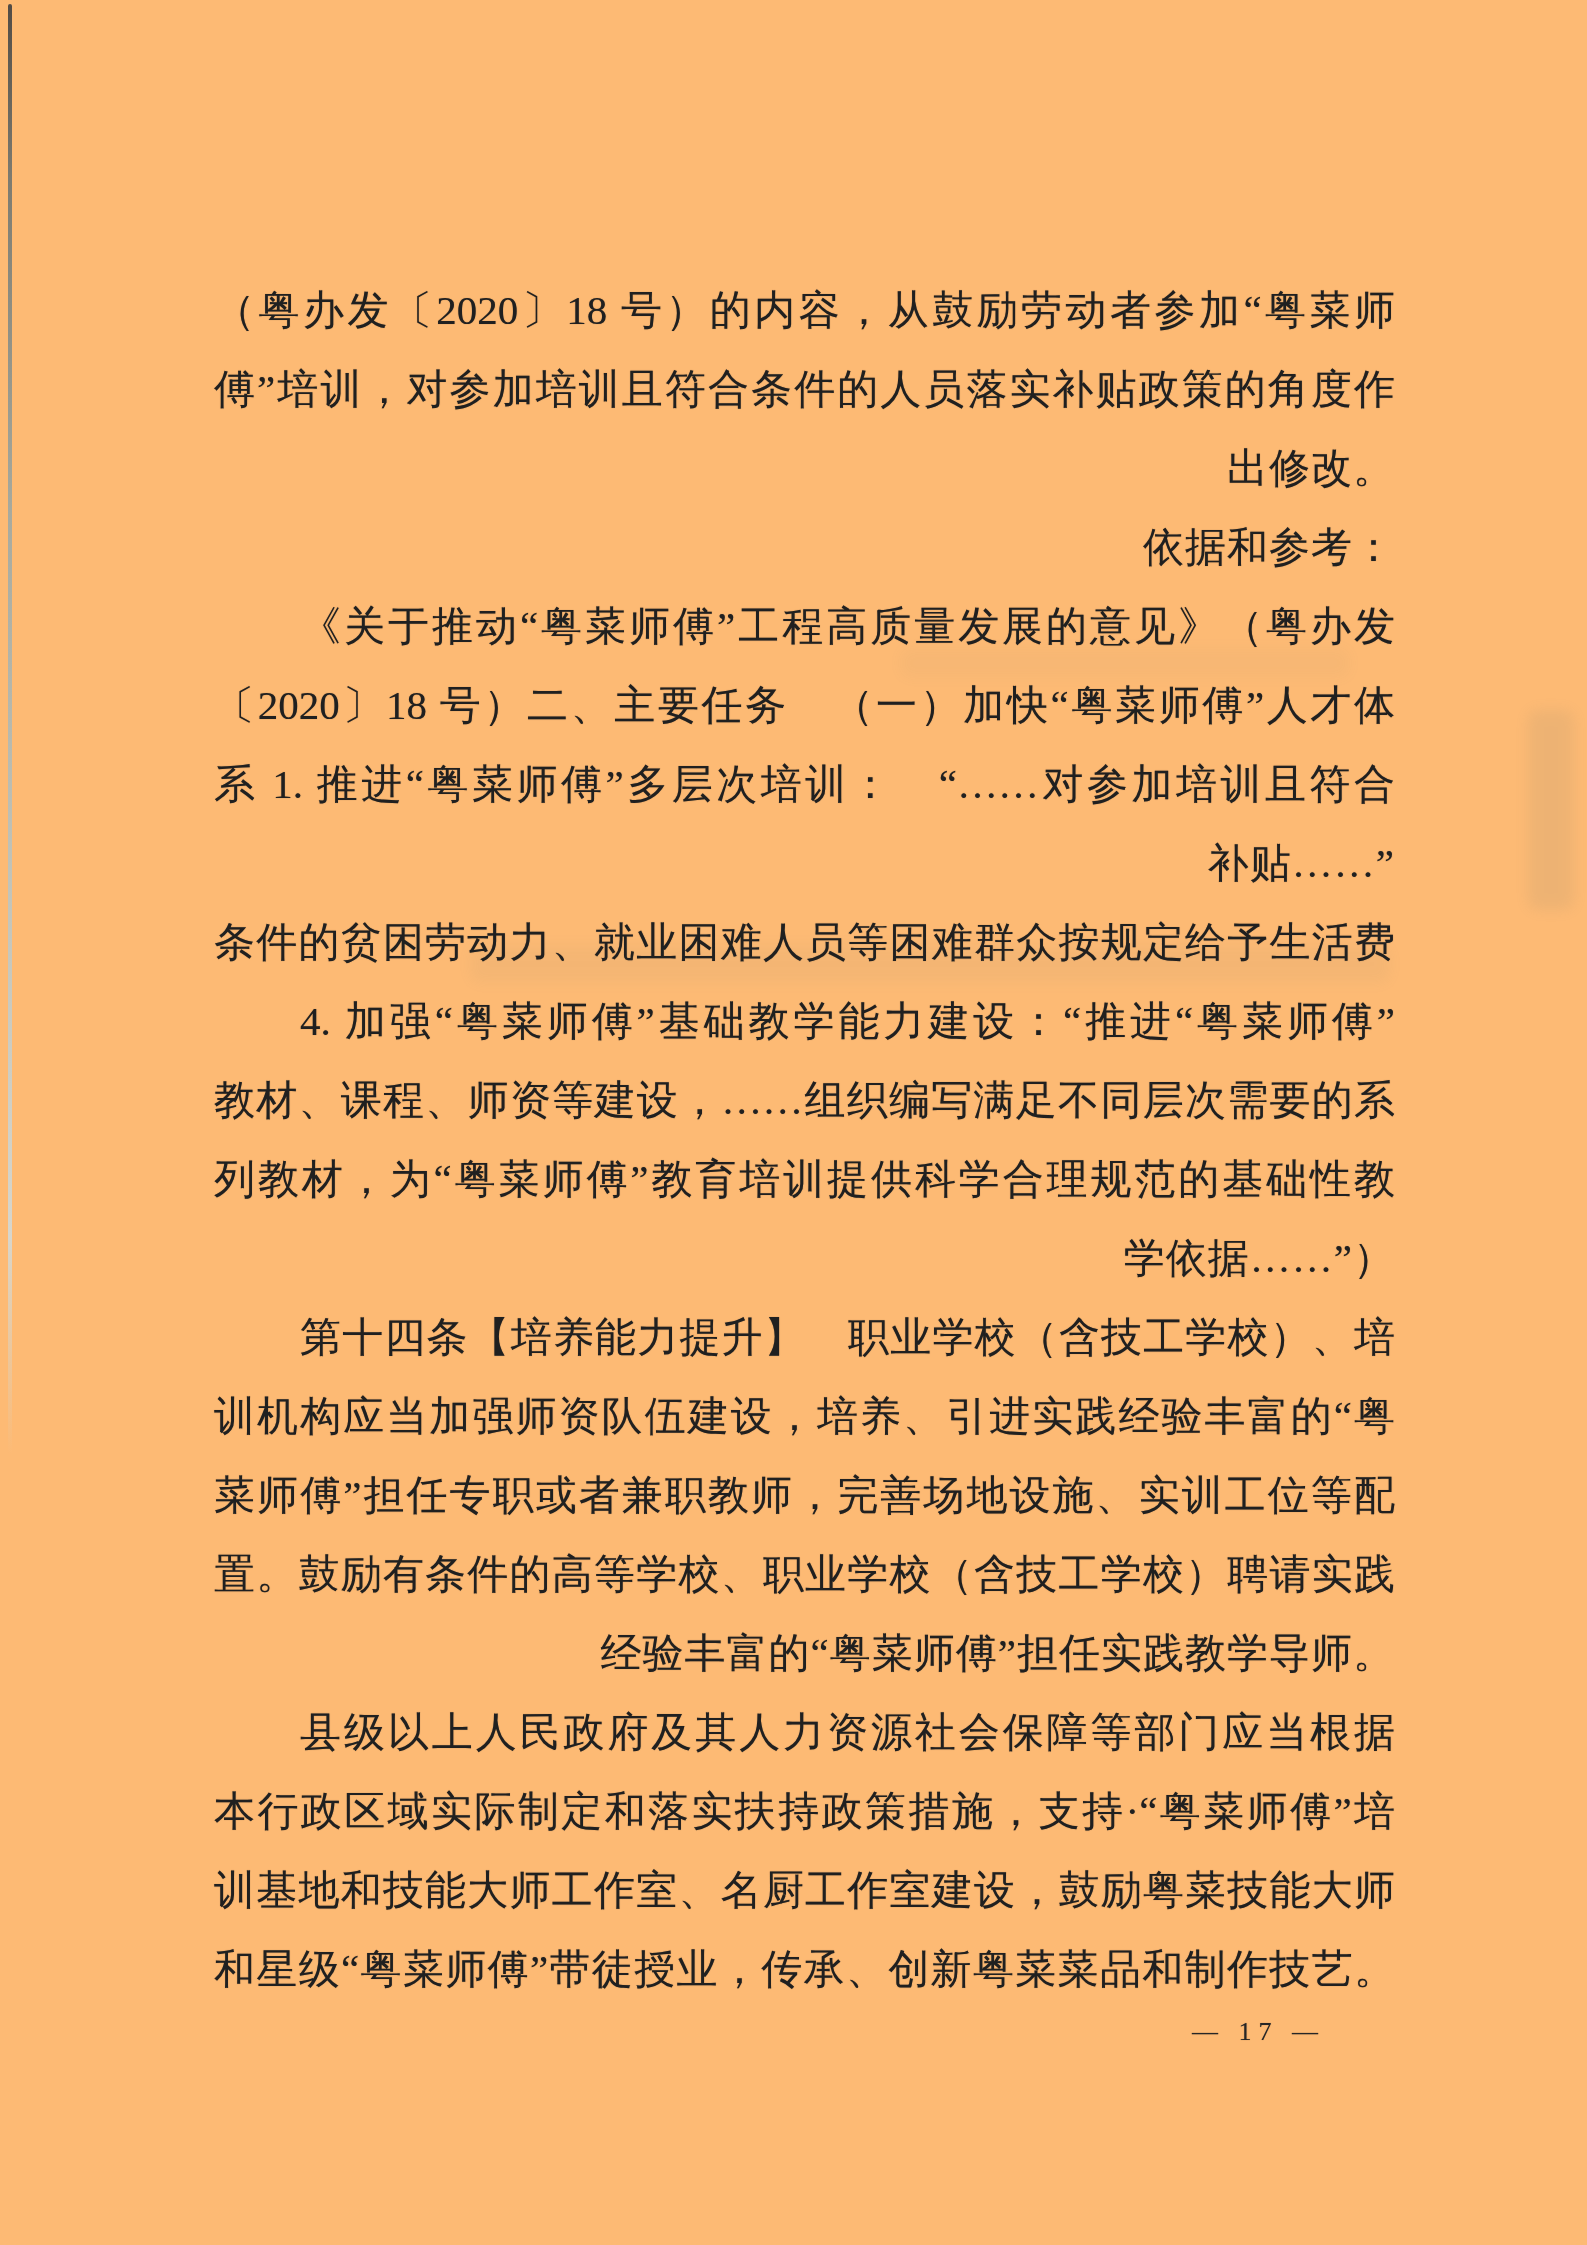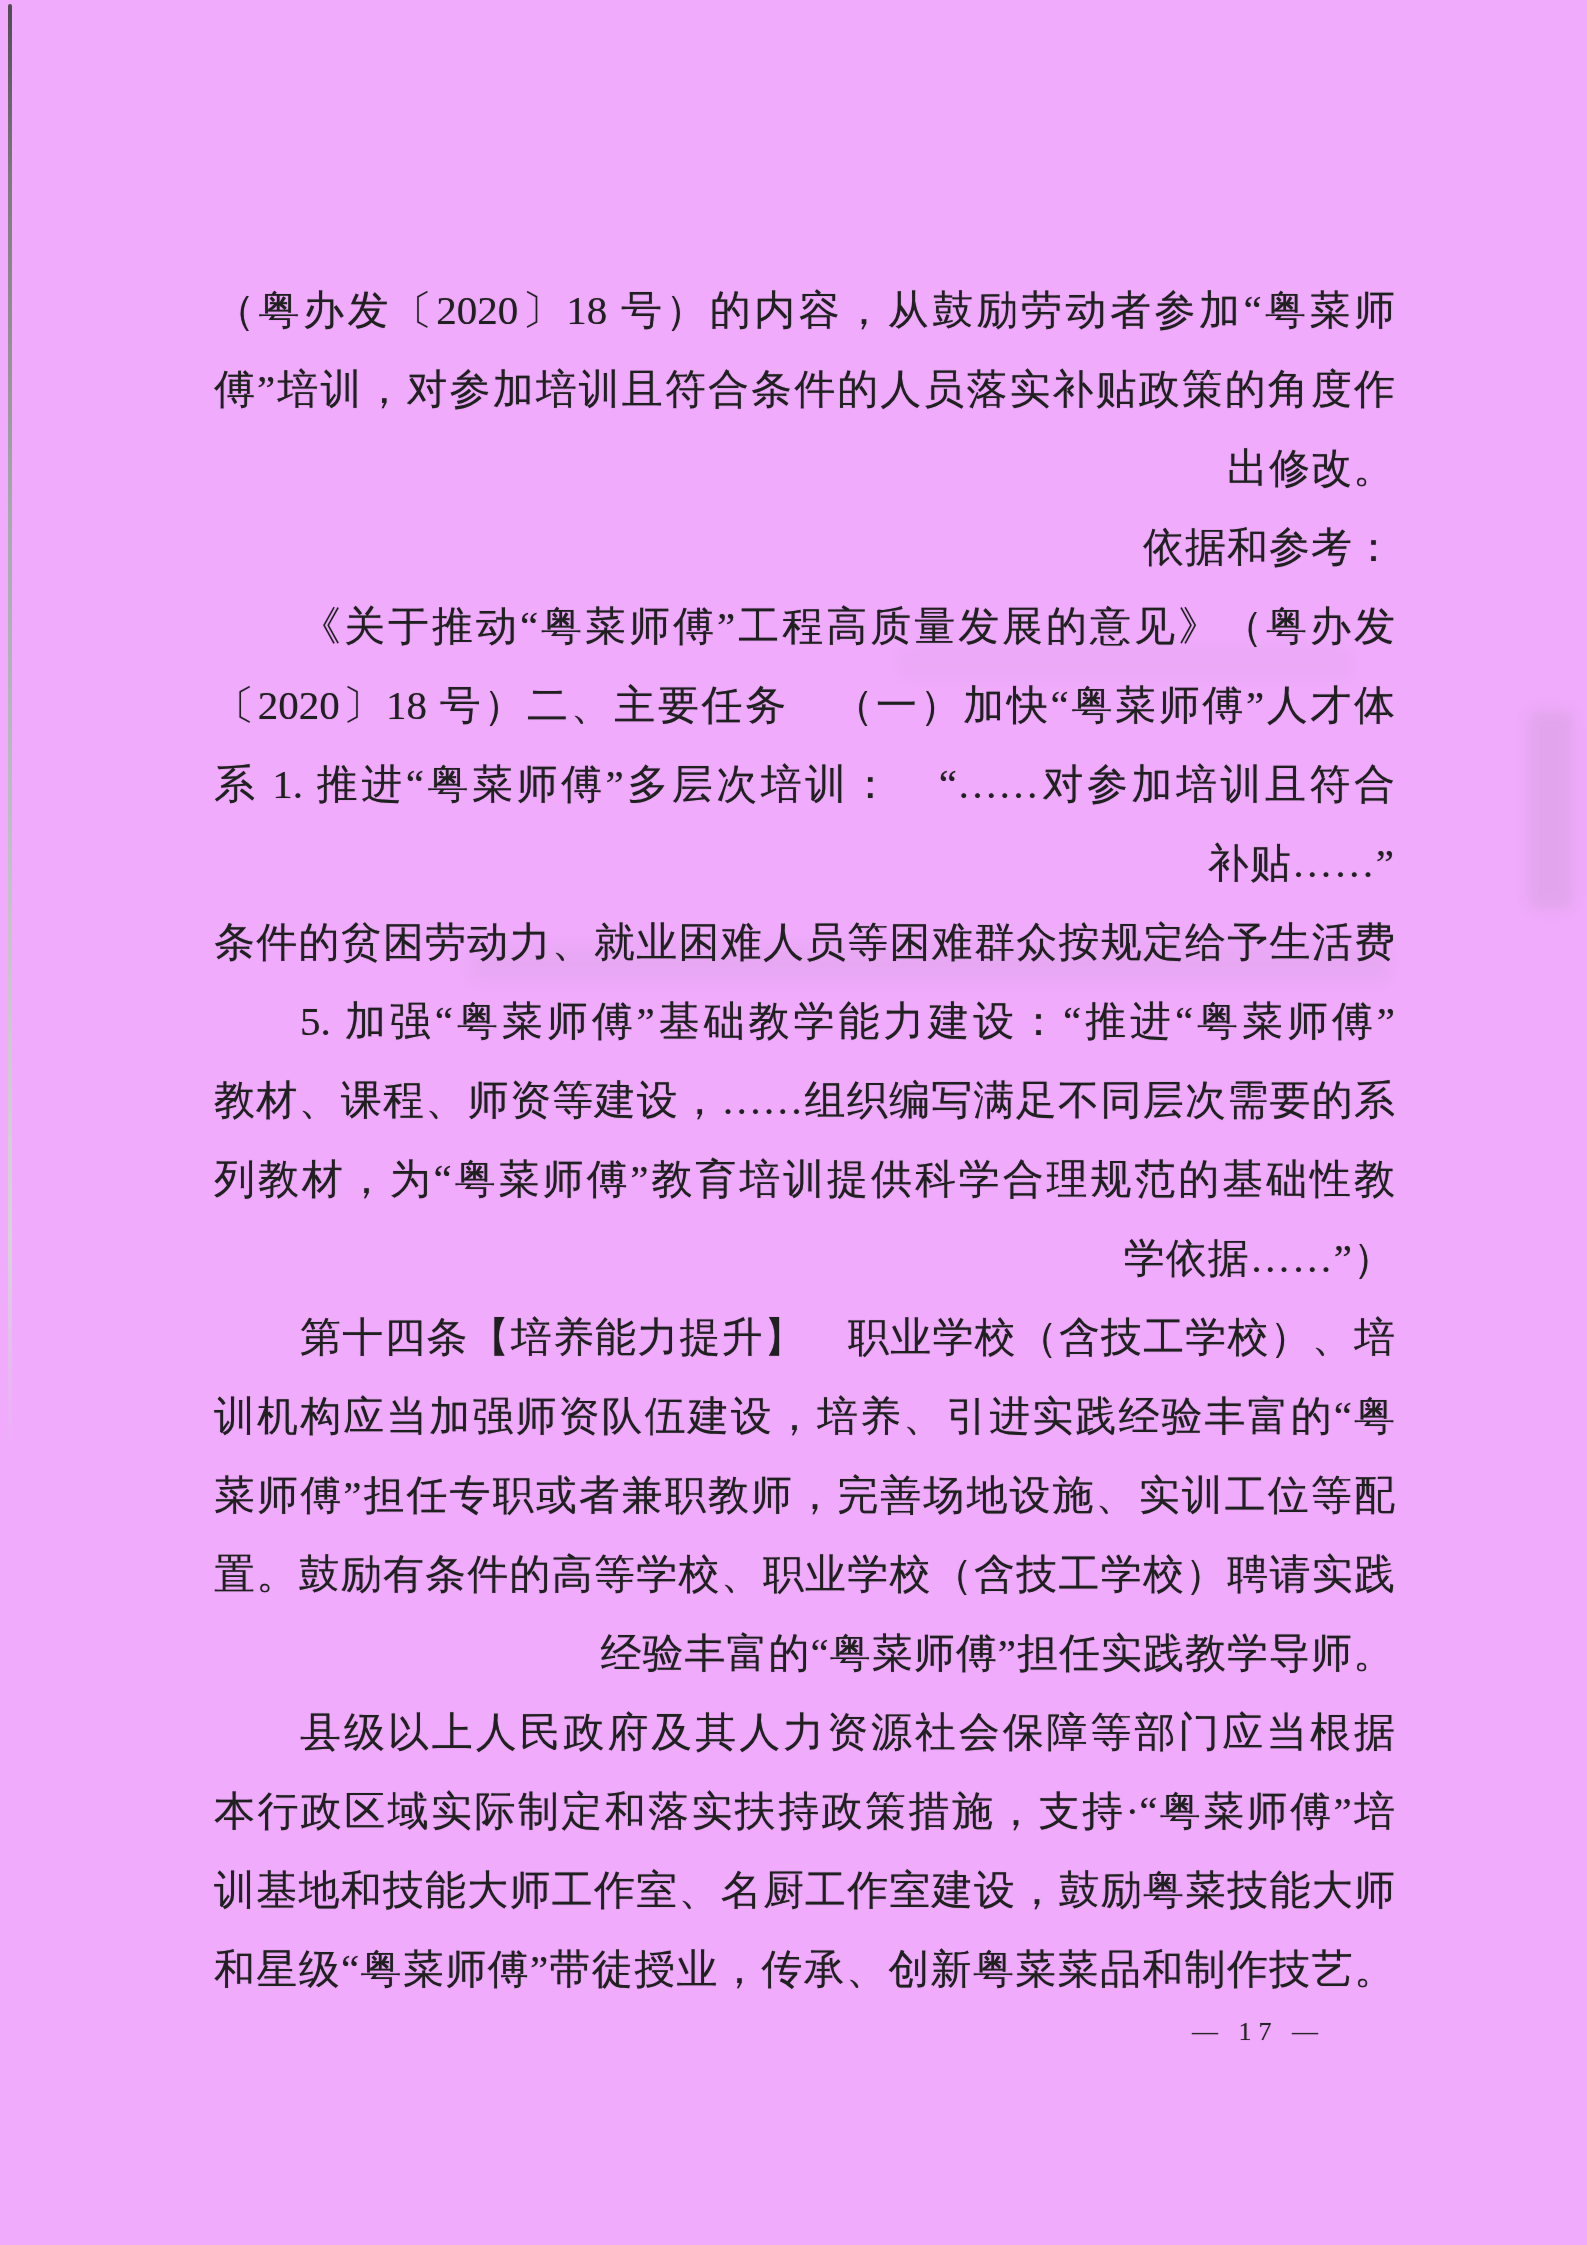--- a/index.html
+++ b/index.html
@@ -4,21 +4,21 @@
 <style>
   html, body {
     margin: 0;
     padding: 0;
     background: #ffffff;
   }
   .page {
     position: relative;
     width: 1587px;
     height: 2245px;
-    background: #f0abfc;
+    background: #fdba74;
     overflow: hidden;
     font-family: "Liberation Serif", serif;
   }
   
   .scan-line {
     position: absolute;
     left: 8px;
     top: 4px;
     width: 4px;
     height: 1450px;
@@ -91,21 +91,21 @@
   <main class="text-block">
     <p class="line j">（粤办发〔2020〕18 号）的内容，从鼓励劳动者参加“粤菜师</p>
     <p class="line j">傅”培训，对参加培训且符合条件的人员落实补贴政策的角度作</p>
     <p class="line">出修改。</p>
     <p class="line ind">依据和参考：</p>
     <p class="line ind j">《关于推动“粤菜师傅”工程高质量发展的意见》（粤办发</p>
     <p class="line j">〔2020〕18 号）二、主要任务　（一）加快“粤菜师傅”人才体</p>
     <p class="line j">系 1. 推进“粤菜师傅”多层次培训：　“……对参加培训且符合</p>
     <p class="line">补贴……”</p>
     <p class="line j">条件的贫困劳动力、就业困难人员等困难群众按规定给予生活费</p>
-    <p class="line ind j">5. 加强“粤菜师傅”基础教学能力建设：“推进“粤菜师傅”</p>
+    <p class="line ind j">4. 加强“粤菜师傅”基础教学能力建设：“推进“粤菜师傅”</p>
     <p class="line j">教材、课程、师资等建设，……组织编写满足不同层次需要的系</p>
     <p class="line j">列教材，为“粤菜师傅”教育培训提供科学合理规范的基础性教</p>
     <p class="line">学依据……”）</p>
     <p class="line ind j">第十四条【培养能力提升】　职业学校（含技工学校）、培</p>
     <p class="line j">训机构应当加强师资队伍建设，培养、引进实践经验丰富的“粤</p>
     <p class="line j">菜师傅”担任专职或者兼职教师，完善场地设施、实训工位等配</p>
     <p class="line j">置。鼓励有条件的高等学校、职业学校（含技工学校）聘请实践</p>
     <p class="line">经验丰富的“粤菜师傅”担任实践教学导师。</p>
     <p class="line ind j">县级以上人民政府及其人力资源社会保障等部门应当根据</p>
     <p class="line j">本行政区域实际制定和落实扶持政策措施，支持·“粤菜师傅”培</p>

